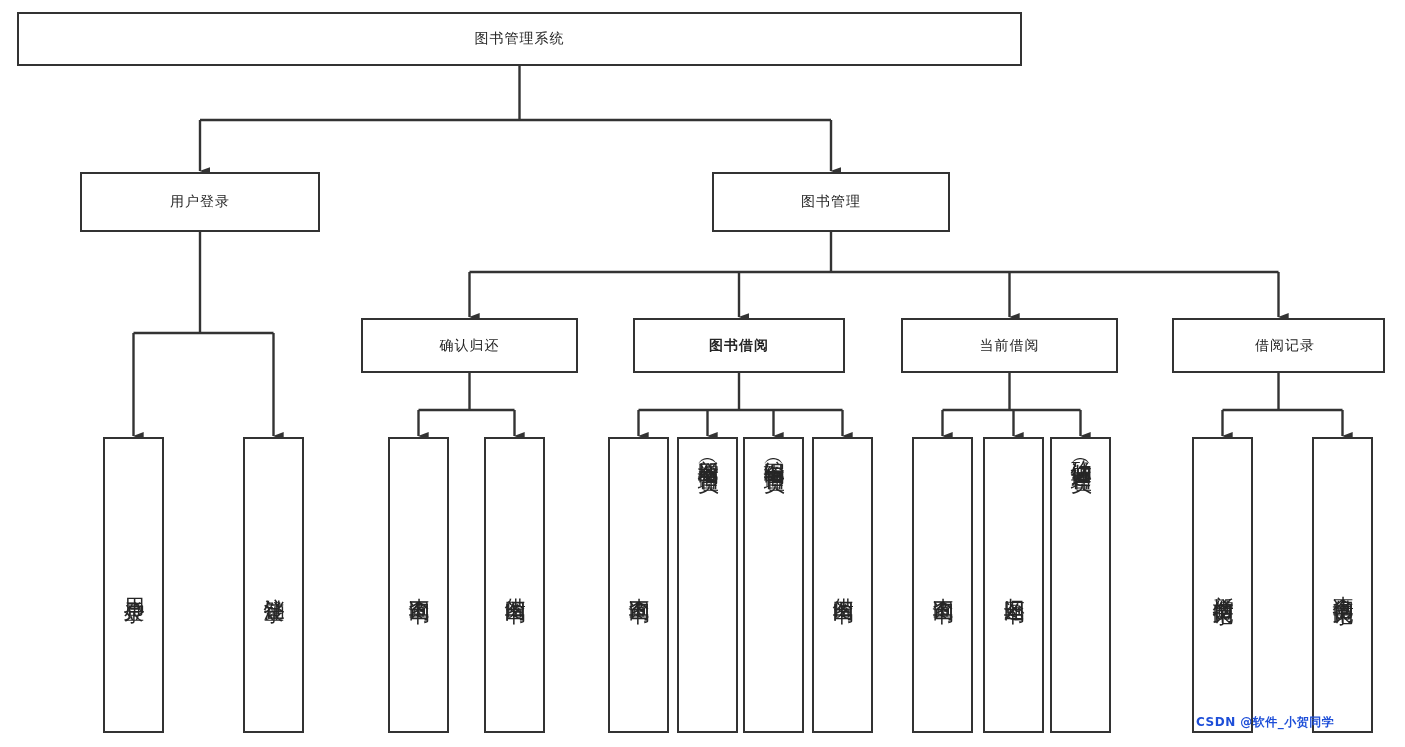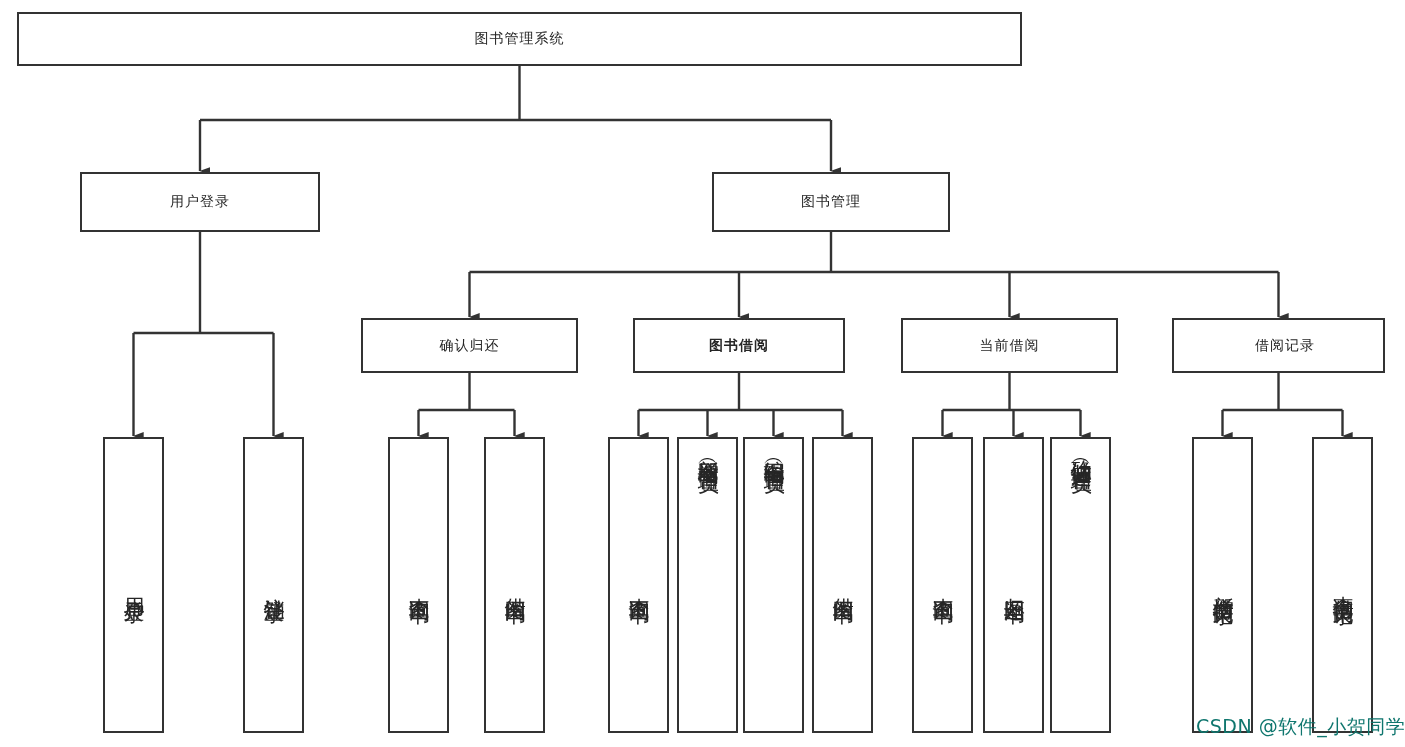--- a/index.html
+++ b/index.html
@@ -54,25 +54,26 @@
     justify-content: flex-start;
   }
   .node .lbl {
     display: block;
     white-space: pre-line;
   }
   #watermark {
     position: absolute;
     left: 1196px;
     top: 714px;
-    font-size: 19px;
-    color: #0f766e;
+    font-size: 12px;
+    color: #1d4ed8;
     letter-spacing: 0.5px;
     white-space: nowrap;
     z-index: 5;
+    font-weight: bold;
   }
 </style>
 </head>
 <body>
 
 <div id="canvas">
 
   <svg id="edges" viewBox="0 0 1405 747" xmlns="http://www.w3.org/2000/svg">
     <defs>
       <marker id="arrowhead" markerWidth="9" markerHeight="11" refX="4.5" refY="10.2" orient="auto" markerUnits="userSpaceOnUse">

